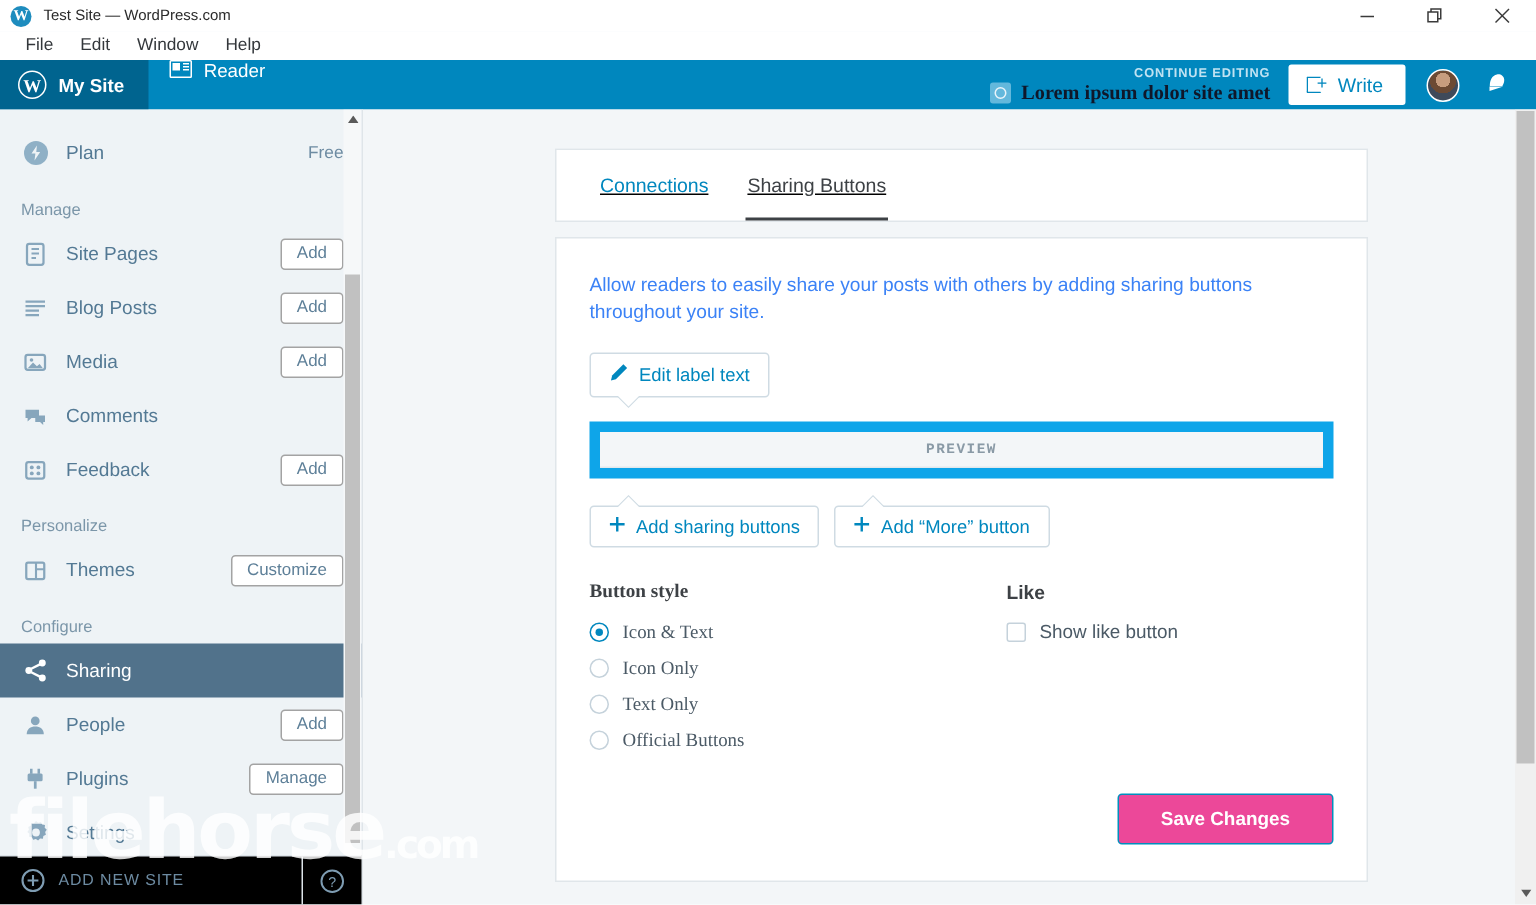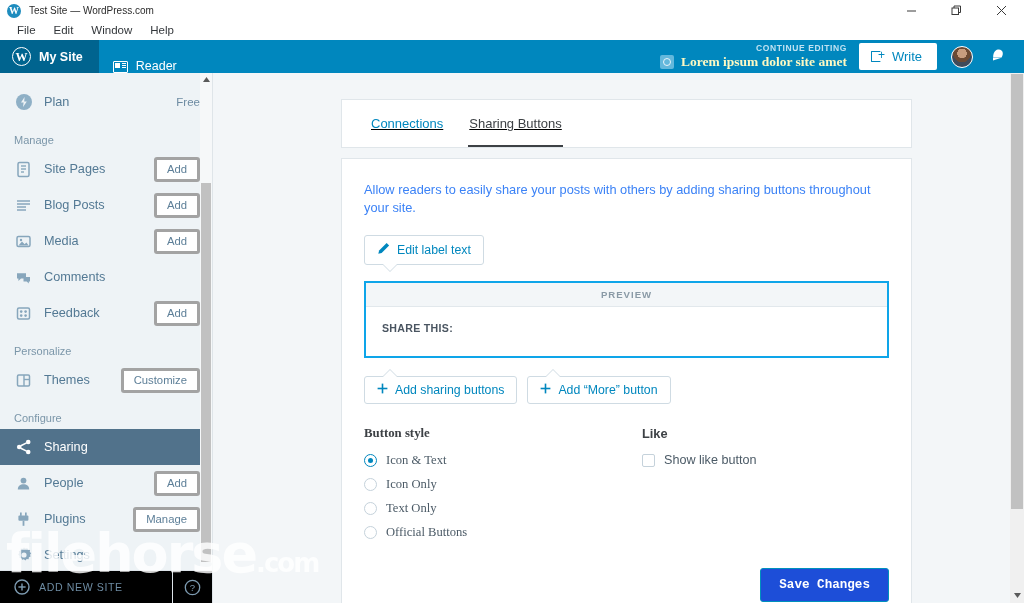--- a/index.html
+++ b/index.html
@@ -32,60 +32,60 @@
   .menu-item { font-size: 11.5px; color: #33373b; padding: 0 9px; line-height: 19px; }
 
   
   .masterbar { height: 33px; background: #0087be; display: flex; align-items: stretch;
      position: relative; color: #fff; }
   .mb-mysite { background: #00648f; display: flex; align-items: center; gap: 8px;
      padding: 0 16px 0 12px; font-size: 12.5px; font-weight: 600; }
   .mb-wp-icon { width: 19px; height: 19px; border-radius: 50%; border: 1.6px solid #fff;
      display:flex; align-items:center; justify-content:center; font-size:12px;
      font-family:"Liberation Serif", serif; font-weight: bold; line-height: 1; }
-  .mb-reader { display: flex; align-items: flex-end; gap: 8px; padding: 0 14px; font-size: 12.5px; }
+  .mb-reader { display: flex; align-items: flex-start; gap: 8px; padding: 0 14px; font-size: 12.5px; }
   .mb-reader-icon { width: 15px; height: 12px; border: 1.6px solid #fff; border-radius: 1px; position: relative; }
   .mb-reader-icon:before { content:''; position:absolute; left:1.2px; top:1.2px; width:5px; height:5px; background:#fff;}
   .mb-reader-icon:after { content:''; position:absolute; left:7.8px; top:1.2px; width:4px; height:1.2px; background:#fff;
      box-shadow: 0 2px 0 #fff, 0 4px 0 #fff; }
   .mb-spacer { flex: 1; }
   .mb-continue { display: flex; flex-direction: column; align-items: flex-end;
      justify-content: center; padding-right: 12px; }
   .mb-continue-label { font-size: 8.5px; letter-spacing: .6px; font-weight: 700; color: #bfe2f2;
      text-transform: uppercase; line-height: 11px; }
   .mb-continue-row { display: flex; align-items: center; gap: 7px; }
   .mb-site-icon { width: 14px; height: 14px; background: #63b8dc; border-radius: 2px;
      display:flex;align-items:center;justify-content:center; }
   .mb-site-icon span { width: 8px; height: 8px; border: 1.3px solid #e9f4fa; border-radius: 50%; display:block;}
   .mb-continue-title { font-size: 13.5px; font-family: "Liberation Serif", serif; font-weight: 700;
-     color: #fef9c3; line-height: 16px; white-space: nowrap; }
+     color: #0f172a; line-height: 16px; white-space: nowrap; }
   .mb-write { background: #fff; color: #0087be; display: flex; align-items: center; gap: 7px;
      height: 27px; align-self: center; padding: 0 15px 0 12px; border-radius: 2px; font-size: 13px;
      margin-right: 14px; }
   .mb-write-icon { position: relative; width: 14px; height: 14px; }
   .mb-write-icon i { position:absolute; left:0; top:1px; width:10px; height:11px; border:1.6px solid #0087be;
      border-radius:1px; border-right-color: transparent; }
   .mb-write-icon b { position:absolute; right:0; top:0; font-size:12px; line-height:11px; font-weight:400;}
   .mb-avatar { width: 22px; height: 22px; border-radius: 50%; align-self: center; margin-right: 16px;
      background: radial-gradient(circle at 50% 32%, #c79d7e 0 28%, #6c4a33 29% 52%, #3f4a5a 53% 100%);
      border: 1.5px solid #ffffff; }
   .mb-bell { align-self: center; margin-right: 18px; color: #fff; }
 
   
   .body-wrap { position: absolute; top: 73px; left: 0; right: 0; bottom: 0; display: flex; }
 
   
-  .sidebar { width: 213px; background: #eef3f6; position: relative;
+  .sidebar { width: 242px; background: #eef3f6; position: relative;
       display: flex; flex-direction: column; border-right: 1px solid #dfe5e9; }
   .sb-scroll { flex: 1; overflow: hidden; position: relative; padding-top: 11px; }
   .sb-row { height: 36px; display: flex; align-items: center; padding: 0 12px 0 14px; gap: 11px; }
   .sb-ico { width: 19px; height: 19px; flex: 0 0 19px; color: #87a6bc; display:flex; align-items:center; justify-content:center;}
   .sb-label { font-size: 12.7px; color: #537994; flex: 1; white-space: nowrap; }
   .sb-right { font-size: 11.5px; color: #6d8ba2; }
-  .sb-btn { font-size: 11.3px; color: #5d7f98; border: 3px solid #a3a3a3; background: #fff;
+  .sb-btn { font-size: 11.3px; color: #5d7f98; border: 1px solid #a3a3a3; background: #fff;
       border-radius: 3px; padding: 3px 10px; line-height: 13px; }
   .sb-section { font-size: 11px; color: #7b96a9; padding: 14px 14px 5px 14px; }
   .sb-row.active { background: #51728b; }
   .sb-row.active .sb-label { color: #fff; }
   .sb-row.active .sb-ico { color: #fff; }
   .sb-bottom { height: 33px; border-top: 1px solid #dde4e9; display: flex; align-items: center;
       background: #000000; }
   .sb-add { flex: 1; display: flex; align-items: center; gap: 9px; padding-left: 14px; }
   .sb-add-label { font-size: 10.6px; letter-spacing: .6px; color: #6d8ba2; }
   .sb-help { width: 40px; height: 33px; border-left: 1px solid #dde4e9; display: flex;
@@ -115,43 +115,43 @@
      border-top: 8px solid #cfdbe3; }
   .notch-down:after { bottom: -6.6px; border-left: 7px solid transparent; border-right: 7px solid transparent;
      border-top: 7px solid #fff; left: 18px; }
   .notch-up:before, .notch-up:after { content: ''; position: absolute; left: 17px; width: 0; height: 0; }
   .notch-up:before { top: -8px; border-left: 8px solid transparent; border-right: 8px solid transparent;
      border-bottom: 8px solid #cfdbe3; }
   .notch-up:after { top: -6.6px; border-left: 7px solid transparent; border-right: 7px solid transparent;
      border-bottom: 7px solid #fff; left: 18px; }
   .pencil { color: #0087be; font-size: 12px; transform: rotate(0deg); }
 
-  .preview-box { margin-top: 16px; border: 2px solid #0ea5e9; }
+  .preview-box { margin-top: 16px; border: 7px solid #0ea5e9; font-family: Liberation Mono, monospace; }
   .preview-head { background: #f3f6f8; border-bottom: 1px solid #e2e8ec; text-align: center;
      font-size: 9.6px; letter-spacing: 1px; color: #8a9aa6; font-weight: 700; padding: 6px 0; }
   .preview-body { background: #fff; padding: 15px 16px 22px 16px; }
   .share-this { font-size: 10.6px; font-weight: 700; letter-spacing: .3px; color: #4a5561; }
 
   .add-row { display: flex; gap: 10px; margin-top: 18px; }
 
   .cols { display: flex; margin-top: 22px; }
   .col-left { width: 278px; font-family: Liberation Serif, serif; }
   .group-title { font-size: 12.8px; font-weight: 700; color: #3d4145; margin-bottom: 9px; }
   .opt { display: flex; align-items: center; gap: 9px; height: 20px; margin-bottom: 4px; }
   .radio { width: 13px; height: 13px; border-radius: 50%; border: 1px solid #c5d2db; background: #fff;
      flex: 0 0 13px; position: relative; }
   .radio.on { border-color: #0087be; }
   .radio.on:after { content: ''; position: absolute; left: 3px; top: 3px; width: 5px; height: 5px;
      border-radius: 50%; background: #0087be; }
   .cb { width: 13px; height: 13px; border: 1px solid #c5d2db; background: #fff; flex: 0 0 13px; border-radius: 2px; }
   .opt-label { font-size: 12.6px; color: #4b5a66; }
 
   .save-row { display: flex; justify-content: flex-end; margin-top: 22px; }
-  .save-btn { background: #1d4ed8; color: #fff; font-size: 12.6px; font-weight: 700;
-     padding: 9px 18px; border-radius: 3px; border: 1px solid #0090bd; font-family: Liberation Mono, monospace; }
+  .save-btn { background: #ec4899; color: #fff; font-size: 12.6px; font-weight: 700;
+     padding: 9px 28px; border-radius: 3px; border: 1px solid #0090bd; }
 
   .main-scrollbar { position: absolute; right: 0; top: 0; width: 14px; height: 100%; background: #f0f0f0; }
   .msb-thumb { position: absolute; left: 1px; width: 12px; top: 1px; height: 435px; background: #c1c1c1; }
   .sb-arrow { position: absolute; left: 0; width: 14px; height: 16px; display: flex;
      align-items: center; justify-content: center; color: #5a5a5a; font-size: 7px; }
 
   
   .watermark { position: absolute; left: 6px; bottom: 18px; font-size: 54px; font-weight: 700;
      color: rgba(255,255,255,0.82); letter-spacing: -2px; pointer-events: none;
      font-family: "DejaVu Sans", sans-serif; white-space: nowrap; }
@@ -422,23 +422,20 @@
                 <svg width="13" height="13" viewBox="0 0 13 13">
                     <path d="M9.6 0.9 L12.1 3.4 L4.6 10.9 L1.3 11.7 L2.1 8.4 Z" fill="#0087be"></path>
                   </svg>
               </span>
               <span>Edit label text</span>
             </span>
           </div>
 
           <div class="preview-box">
             <div class="preview-head">PREVIEW</div>
-            <div class="preview-body">
-              <div class="share-this">SHARE THIS:</div>
-            </div>
           </div>
 
           <div class="add-row">
             <span class="notch-btn notch-up">
               <span>
                 <svg width="11" height="11" viewBox="0 0 11 11">
                     <line x1="5.5" y1="0.6" x2="5.5" y2="10.4" stroke="#0087be" stroke-width="1.6"></line>
                     <line x1="0.6" y1="5.5" x2="10.4" y2="5.5" stroke="#0087be" stroke-width="1.6"></line>
                   </svg>
               </span>

